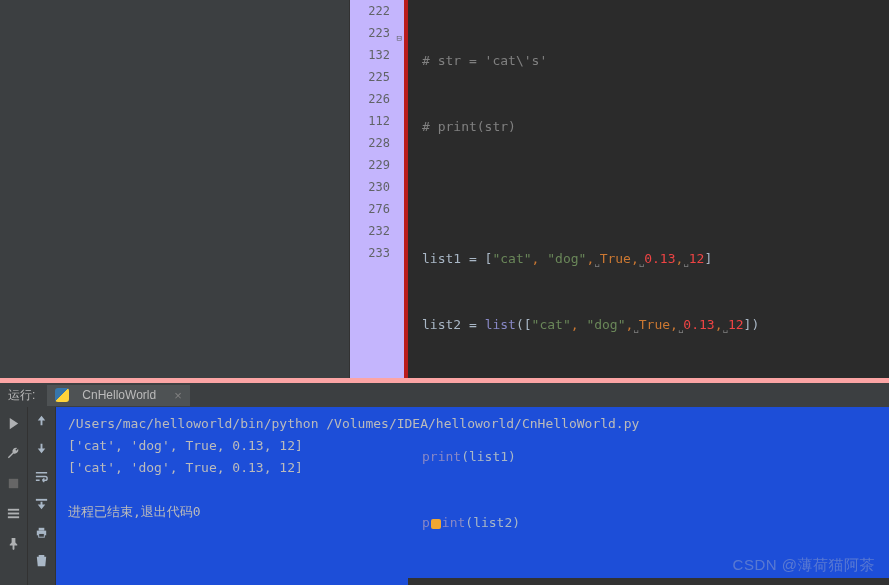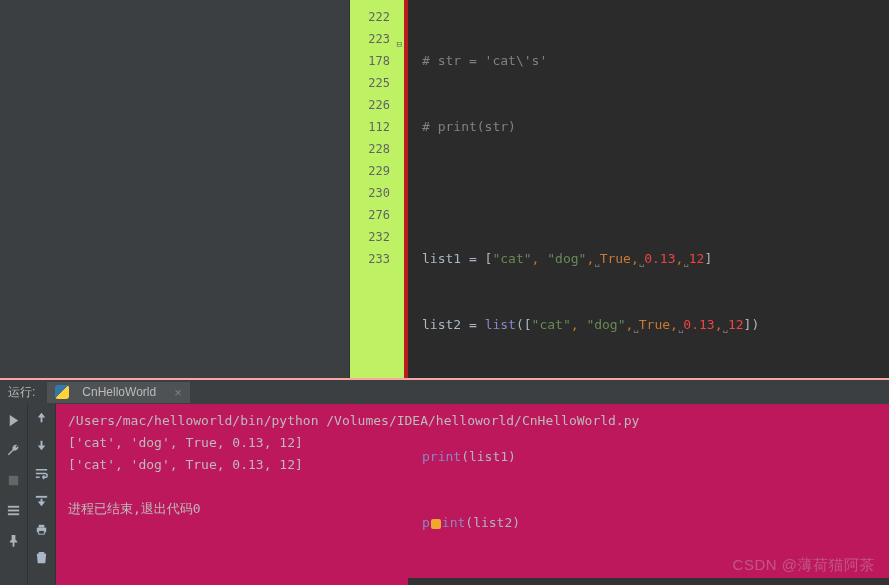--- a/index.html
+++ b/index.html
@@ -23,22 +23,22 @@
       border-right: 1px solid #323232;
     }
     .editor-area {
       flex: 1;
       display: flex;
       background: #2b2b2b;
       position: relative;
     }
     .gutter {
       width: 54px;
-      background: #bef264;
-      padding-top: 6px;
+      background: #c4b5fd;
+      padding-top: 0;
       text-align: right;
       color: #606366;
       font-size: 12px;
       line-height: 22px;
       user-select: none;
     }
     .gutter div { padding-right: 14px; position: relative; }
     .fold-icon {
       position: absolute;
       right: 2px;
@@ -68,21 +68,21 @@
     .bulb {
       display: inline-block;
       width: 10px;
       height: 10px;
       background: #f0a732;
       border-radius: 2px;
       vertical-align: middle;
       margin: 0 1px;
     }
     .run-panel {
-      border-top: 2px solid #fca5a5;
+      border-top: 5px solid #fca5a5;
       height: 207px;
       display: flex;
       flex-direction: column;
     }
     .run-header {
       height: 24px;
       background: #3c3f41;
       display: flex;
       align-items: center;
       padding-left: 8px;
@@ -102,21 +102,21 @@
     }
     .tab .py-icon {
       width: 14px; height: 14px;
       background: linear-gradient(135deg, #3776ab 50%, #ffd43b 50%);
       border-radius: 3px;
     }
     .close-x { color: #808080; margin-left: 5px; font-size: 13px;}
     .run-body {
       flex: 1;
       display: flex;
-      background: #be185d;
+      background: #1d4ed8;
     }
     .toolbar-col {
       width: 28px;
       background: #3c3f41;
       display: flex;
       flex-direction: column;
       align-items: center;
       padding-top: 6px;
       gap: 10px;
       border-right: 1px solid #323232;
@@ -159,21 +159,21 @@
   </style>
 </head>
 <body>
 
 <div class="top-panel">
   <div class="left-panel"></div>
   <div class="editor-area">
     <div class="gutter">
       <div>222</div>
       <div><span>223</span><span class="fold-icon">⊟</span></div>
-      <div>178</div>
+      <div>132</div>
       <div>225</div>
       <div>226</div>
       <div>112</div>
       <div>228</div>
       <div>229</div>
       <div>230</div>
       <div>276</div>
       <div>232</div>
       <div>233</div>
     </div>

